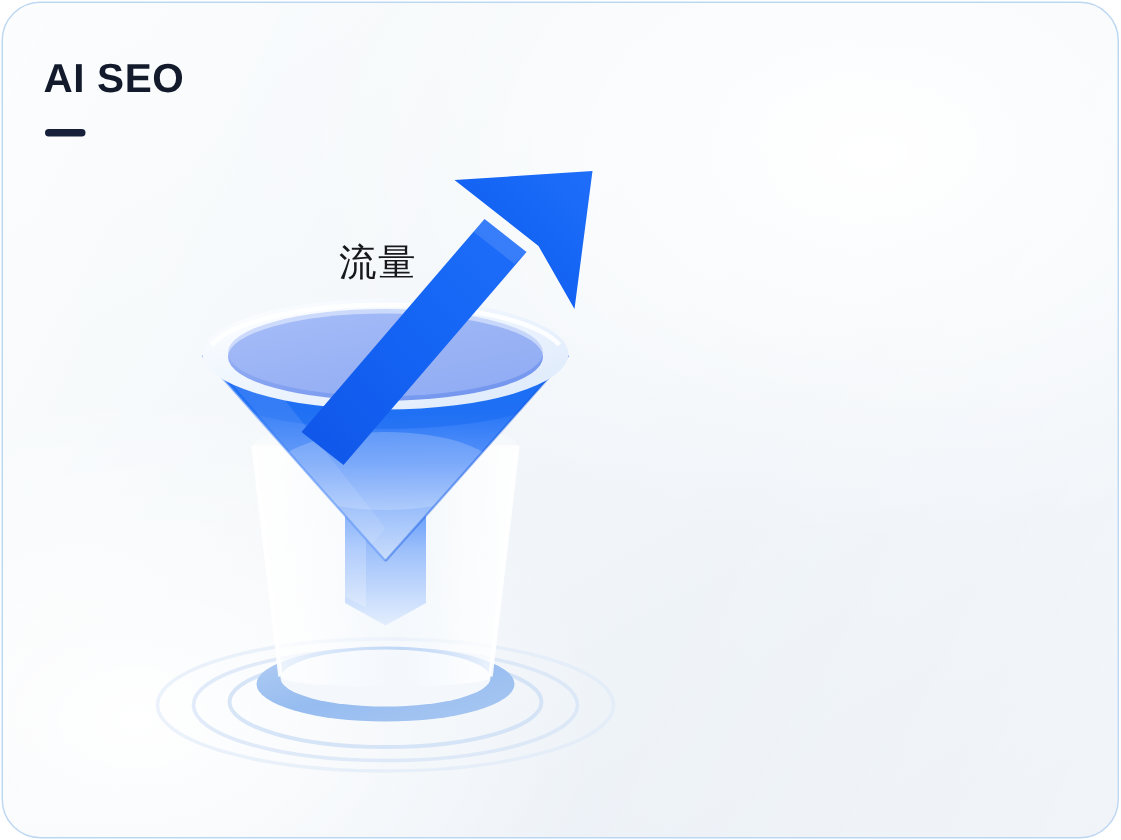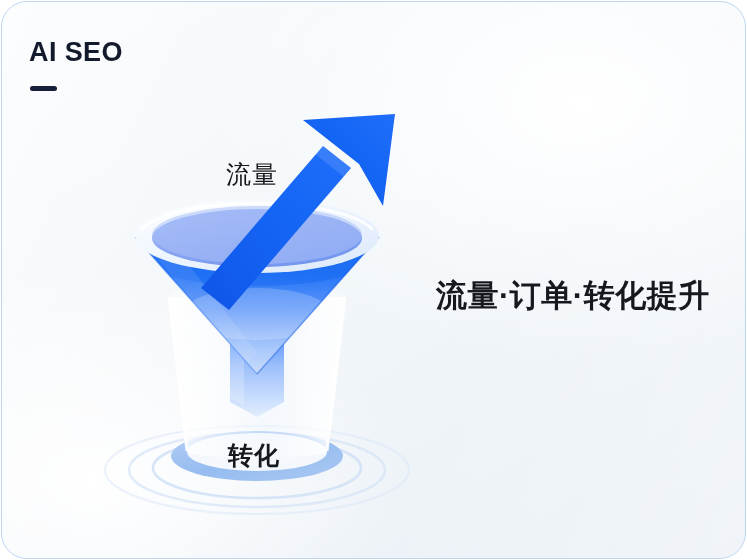--- a/index.html
+++ b/index.html
@@ -110,21 +110,20 @@
 </style>
 </head>
 <body>
 
 <div id="stage">
   <div id="card">
 
     <div id="title">AI SEO</div>
     <div id="title-rule"></div>
 
-    <div id="tagline">流量·订单·转化提升</div>
 
     <div id="art">
       <svg width="330" height="420" viewBox="0 0 330 420" xmlns="http://www.w3.org/2000/svg">
         <defs>
           <linearGradient id="gFunnelBody" x1="0" y1="0" x2="0" y2="1">
             <stop offset="0%" stop-color="#1b6ef6"></stop>
             <stop offset="26%" stop-color="#2474f7"></stop>
             <stop offset="52%" stop-color="#5c95f9"></stop>
             <stop offset="76%" stop-color="#a3c4fb"></stop>
             <stop offset="100%" stop-color="#d3e3fc"></stop>
@@ -228,16 +227,15 @@
           <path d="M104,186 L226,44 L254,66 L132,208 Z" fill="url(#gArrow)"></path>
 
           <path d="M206,18 L298,12 L286,104 L262,62 Z" fill="url(#gArrow)"></path>
 
           <path d="M226,44 L254,66 L246,74 L218,52 Z" fill="#ffffff" opacity="0.12"></path>
         </g>
       </svg>
     </div>
 
     <div id="label-traffic">流量</div>
-    <div id="label-conversion">转化</div>
 
   </div>
 </div>
 
 </body></html>

